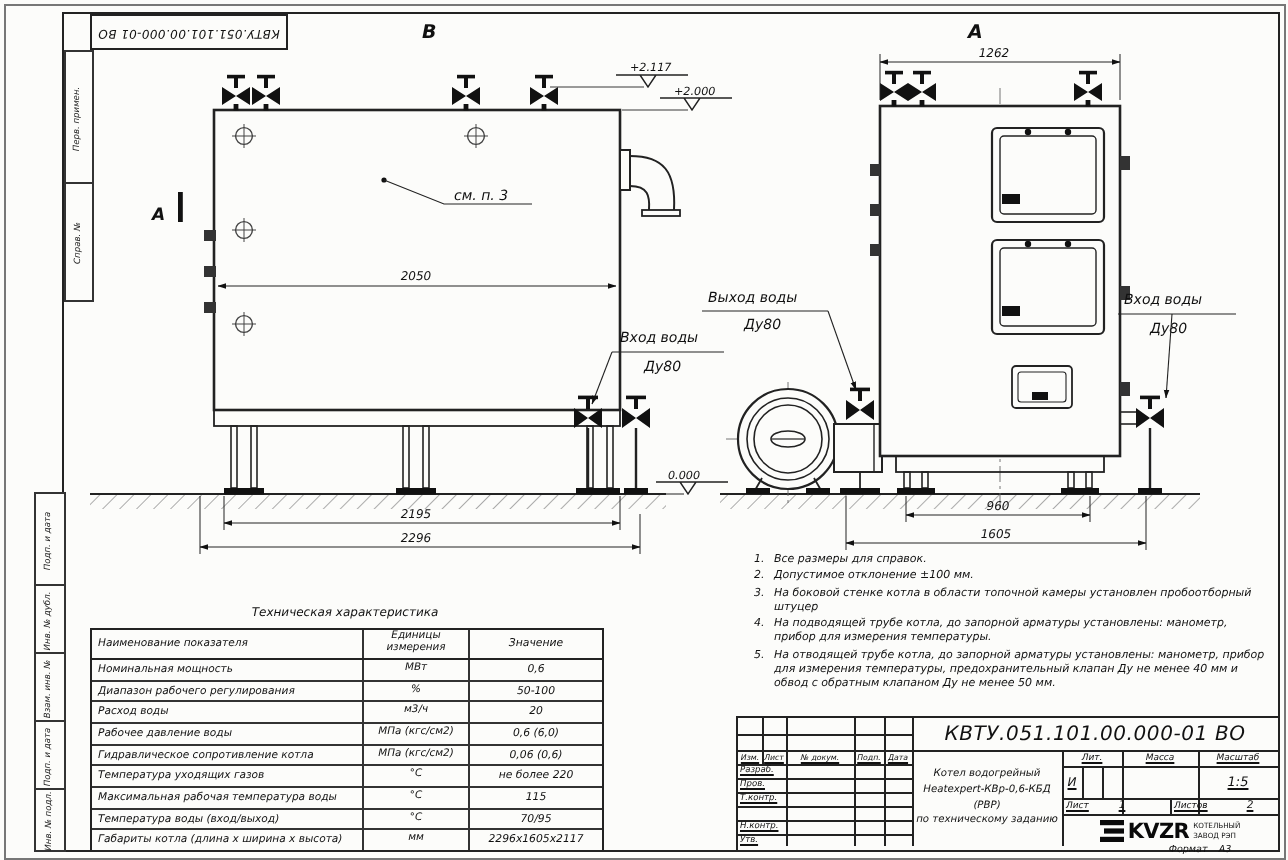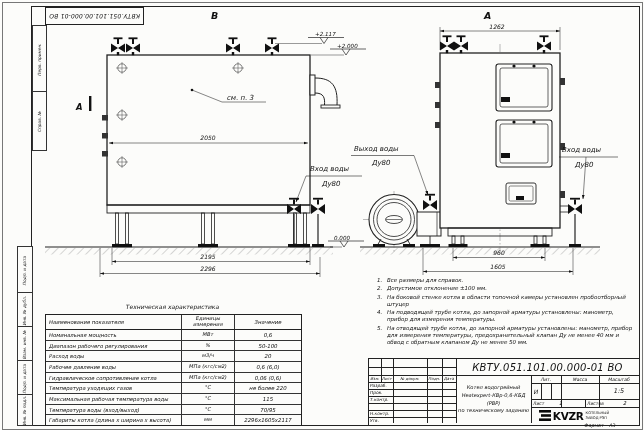--- a/index.html
+++ b/index.html
@@ -30,26 +30,26 @@
   
   .notes{position:absolute;left:377px;top:277px;width:258px;font-style:italic;font-size:5.5px;line-height:1.32;}
   .note{display:flex;margin-bottom:1px;}
   .note .n{width:10px;flex:none;}
   .note .t{flex:1;}
   
   .tb{position:absolute;left:368px;top:358px;width:270px;height:66px;border:1.1px solid #222;
       font-style:italic;background:#fcfcfa;}
   .vl{position:absolute;width:1px;background:#222;}
   .hl{position:absolute;height:1px;background:#222;}
-  .ts{position:absolute;display:flex;align-items:center;justify-content:center;text-align:center;}
+  .ts{position:absolute;display:flex;align-items:center;justify-content:center;text-align:center;text-decoration:underline;}
   .docnum{position:absolute;left:87px;top:0;width:183px;height:16px;display:flex;align-items:center;
           justify-content:center;font-size:10px;letter-spacing:0.3px;}
   .ptitle{position:absolute;left:88px;top:17px;width:73px;height:47px;display:flex;flex-direction:column;
           align-items:center;justify-content:center;font-size:5.1px;line-height:1.55;text-align:center;}
-  .logo{position:absolute;left:152px;top:48px;width:106px;height:17px;display:flex;align-items:center;
+  .logo{position:absolute;left:163px;top:48px;width:106px;height:17px;display:flex;align-items:center;
         justify-content:center;gap:2px;}
   .logo .kv{font-style:normal;font-weight:800;font-size:10.5px;letter-spacing:-0.3px;color:#0a0a0a;}
   .logo .sub{font-size:3.6px;line-height:1.2;text-align:left;font-style:normal;}
   .fmt{position:absolute;left:560px;top:423px;width:80px;text-align:center;font-size:4.8px;font-style:italic;}
   .fmt span{margin:0 2px;}
 </style>
 </head>
 <body>
 
 <div class="sheet">

